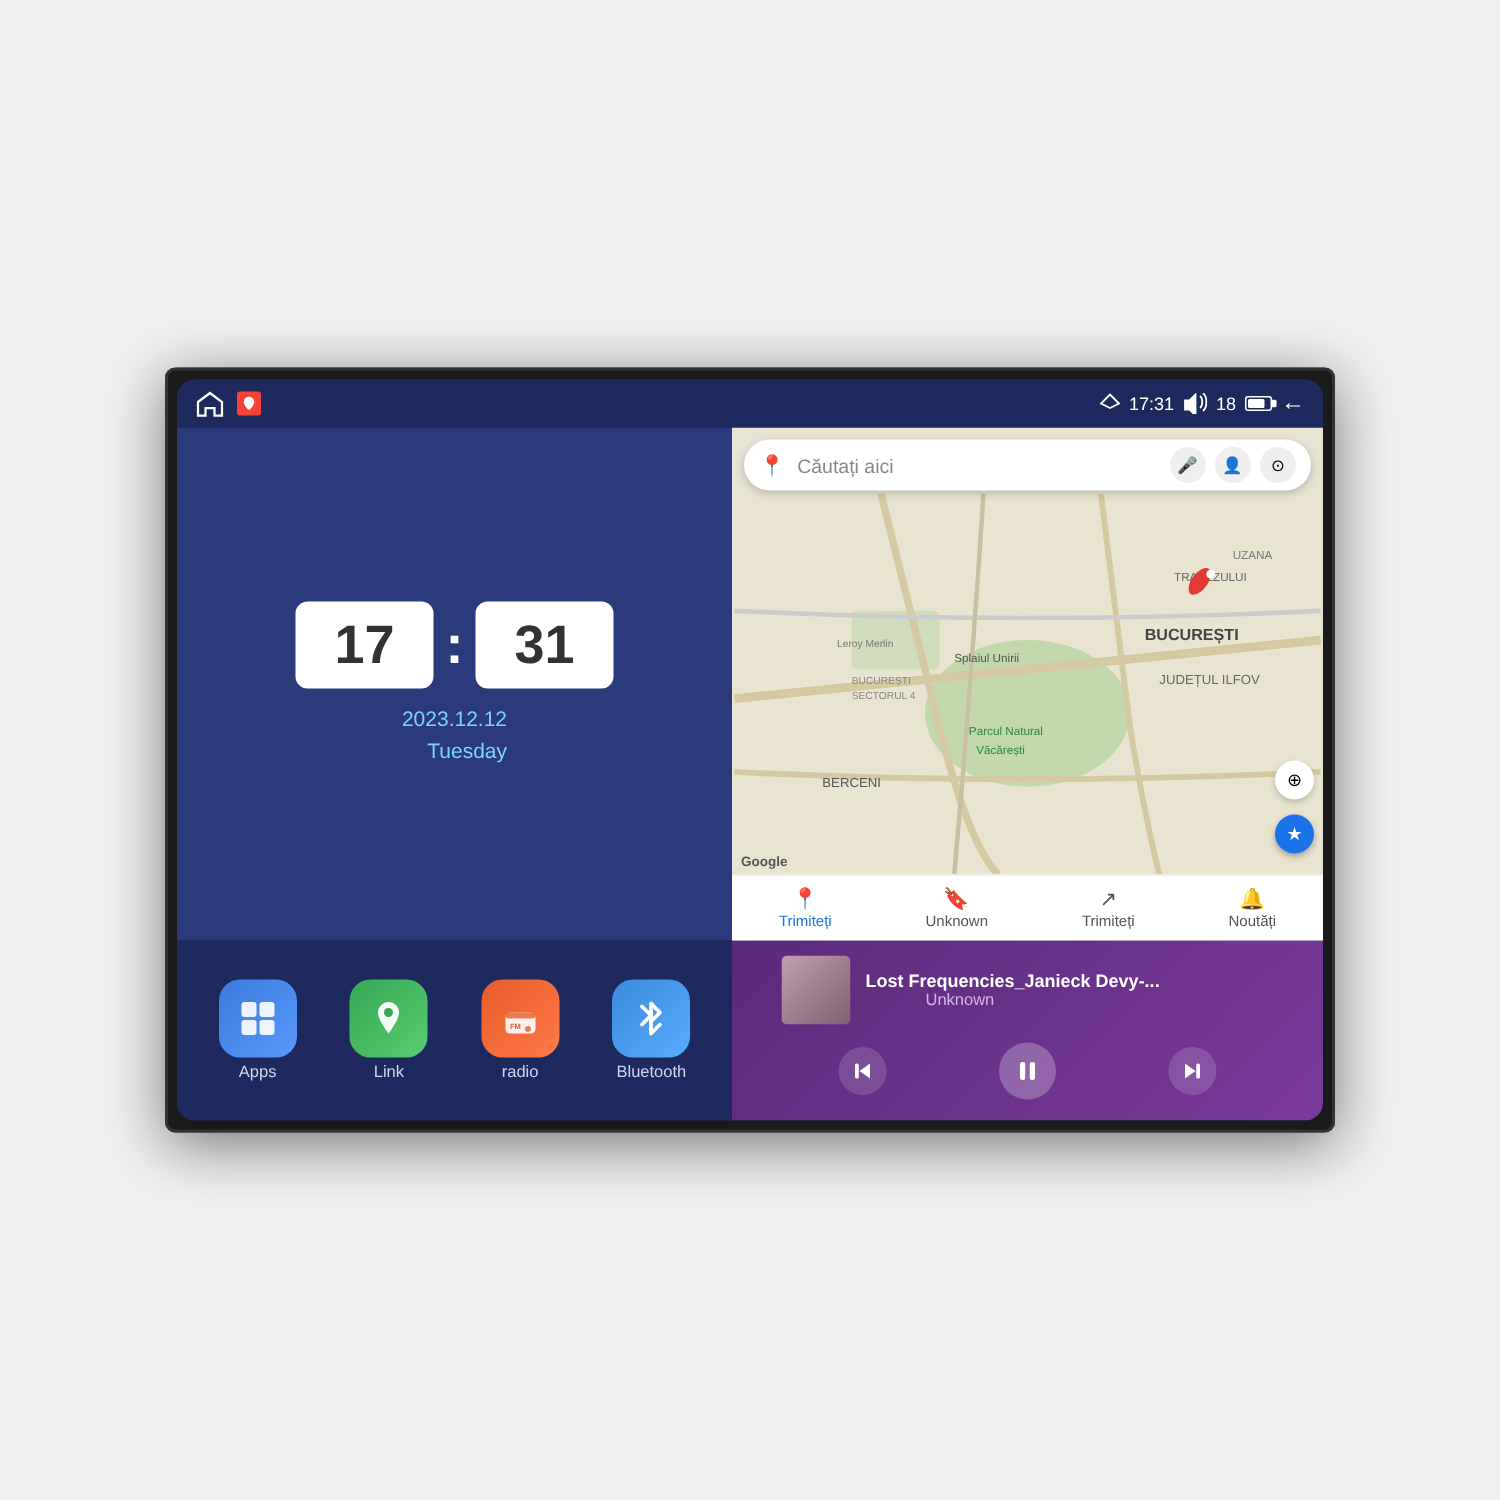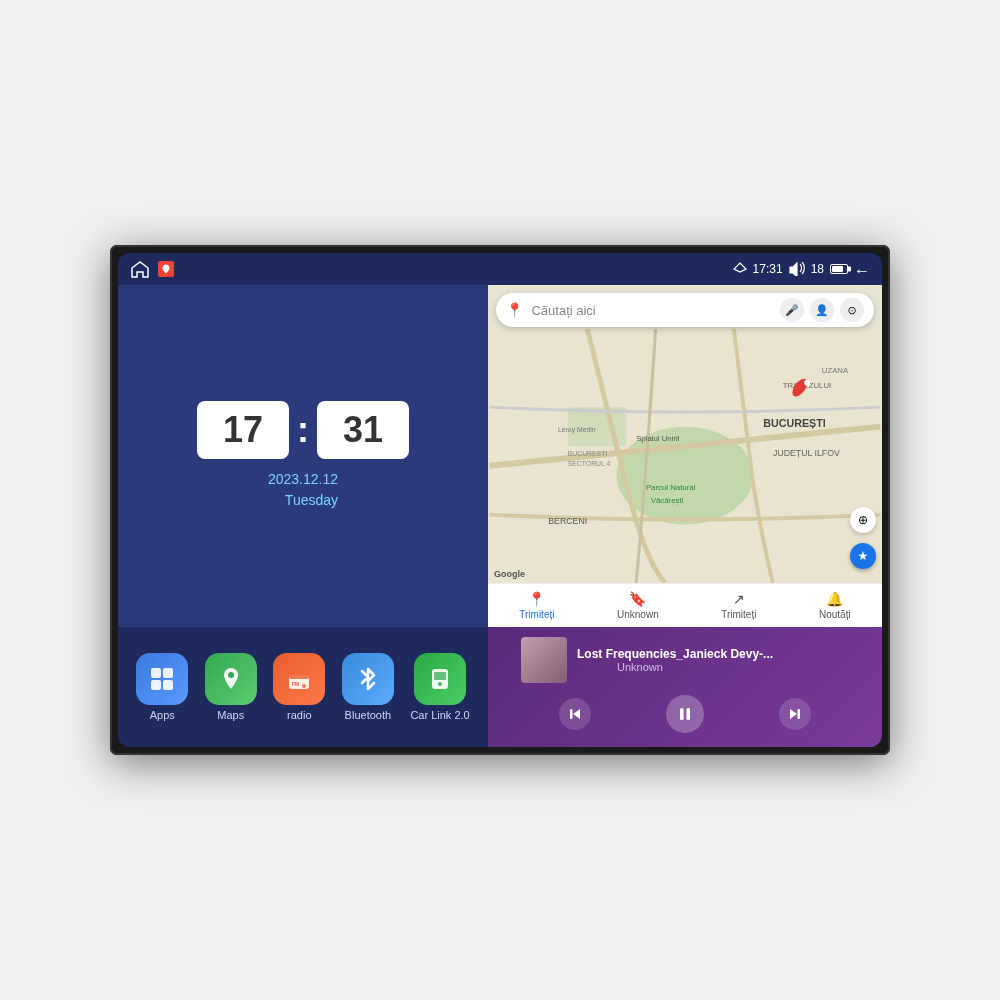--- a/index.html
+++ b/index.html
@@ -548,21 +548,21 @@
           <span class="app-label">Apps</span>
         </div>
 
         <div class="app-item">
           <div class="app-icon maps">
             <svg width="28" height="28" viewBox="0 0 28 28" fill="none">
               <path d="M14 3C10.5 3 7 6 7 10C7 15 14 24 14 24C14 24 21 15 21 10C21 6 17.5 3 14 3Z" fill="white" opacity="0.95"></path>
               <circle cx="14" cy="10" r="3" fill="#34a853"></circle>
             </svg>
           </div>
-          <span class="app-label">Maps</span>
+          <span class="app-label">Link</span>
         </div>
 
         <div class="app-item">
           <div class="app-icon radio">
             <svg width="28" height="28" viewBox="0 0 28 28" fill="none">
               <rect x="4" y="10" width="20" height="14" rx="3" fill="white" opacity="0.9"></rect>
               <rect x="4" y="10" width="20" height="4" rx="2" fill="#e85c2a" opacity="0.8"></rect>
               <text x="7" y="21" font-size="5" fill="#e85c2a" font-weight="bold">FM</text>
               <circle cx="19" cy="21" r="2" fill="#e85c2a" opacity="0.8"></circle>
             </svg>
@@ -572,30 +572,20 @@
 
         <div class="app-item">
           <div class="app-icon bluetooth">
             <svg width="28" height="28" viewBox="0 0 28 28" fill="none">
               <path d="M14 4L20 10L14 16M14 4L14 24M14 24L20 18M14 12L8 18M14 12L8 6" stroke="white" stroke-width="2.5" stroke-linecap="round" stroke-linejoin="round"></path>
             </svg>
           </div>
           <span class="app-label">Bluetooth</span>
         </div>
 
-        <div class="app-item">
-          <div class="app-icon carlink">
-            <svg width="28" height="28" viewBox="0 0 28 28" fill="none">
-              <rect x="6" y="4" width="16" height="20" rx="3" fill="white" opacity="0.9"></rect>
-              <rect x="8" y="7" width="12" height="8" rx="1" fill="#2aaa44" opacity="0.7"></rect>
-              <circle cx="14" cy="19" r="2" fill="#2aaa44" opacity="0.8"></circle>
-            </svg>
-          </div>
-          <span class="app-label">Car Link 2.0</span>
-        </div>
       </div>
 
       <div class="music-player">
         <div class="music-top">
           <div class="album-art">
             <div class="album-art-inner"></div>
           </div>
           <div class="music-info">
             <div class="music-title">Lost Frequencies_Janieck Devy-...</div>
             <div class="music-artist">Unknown</div>

